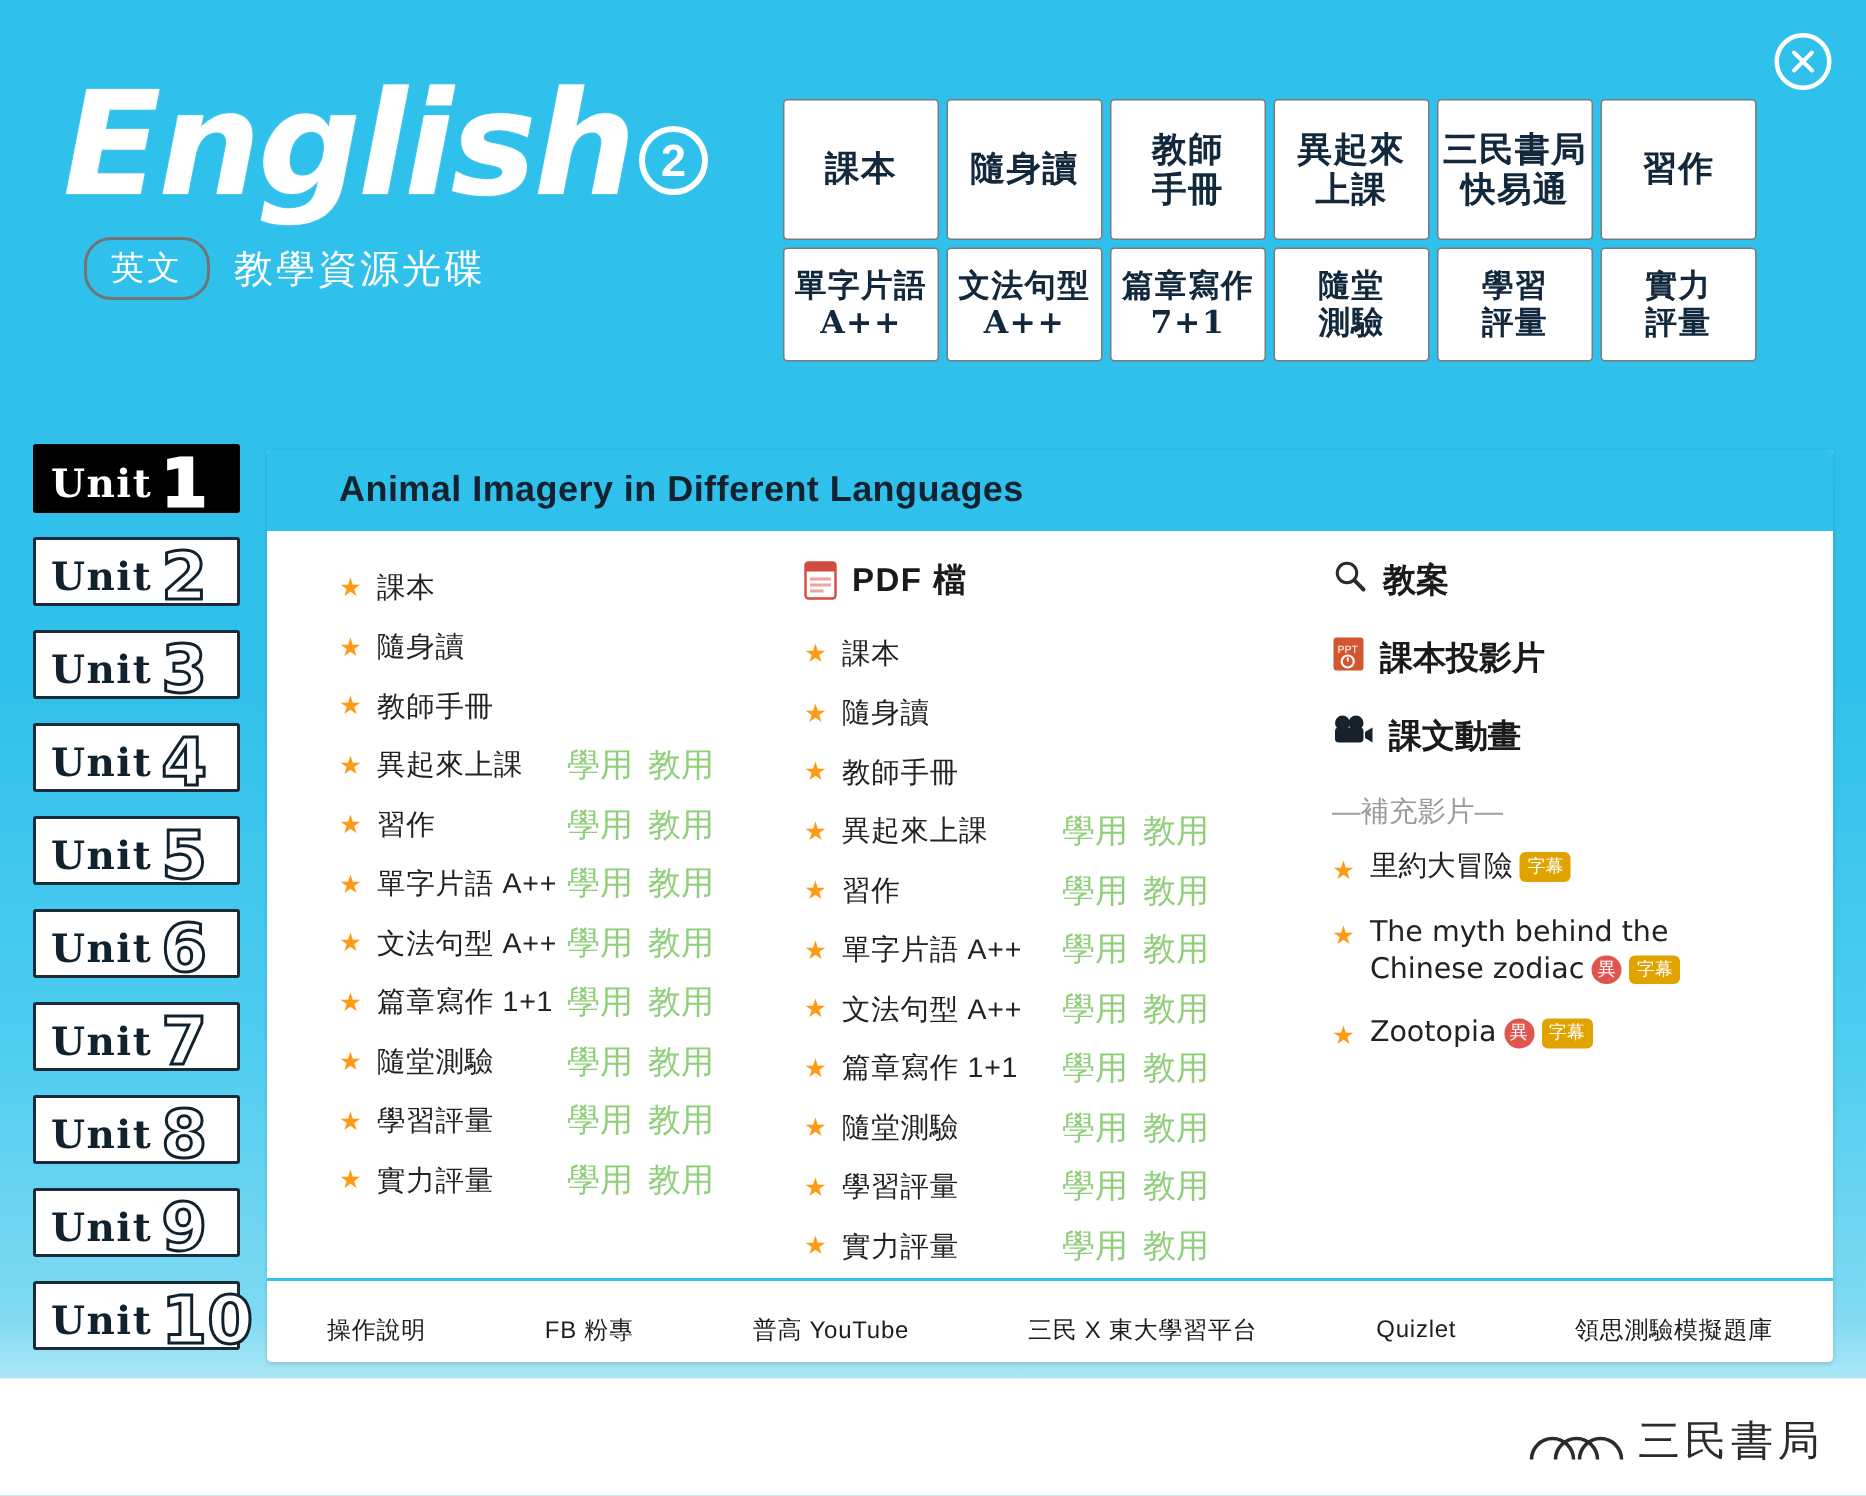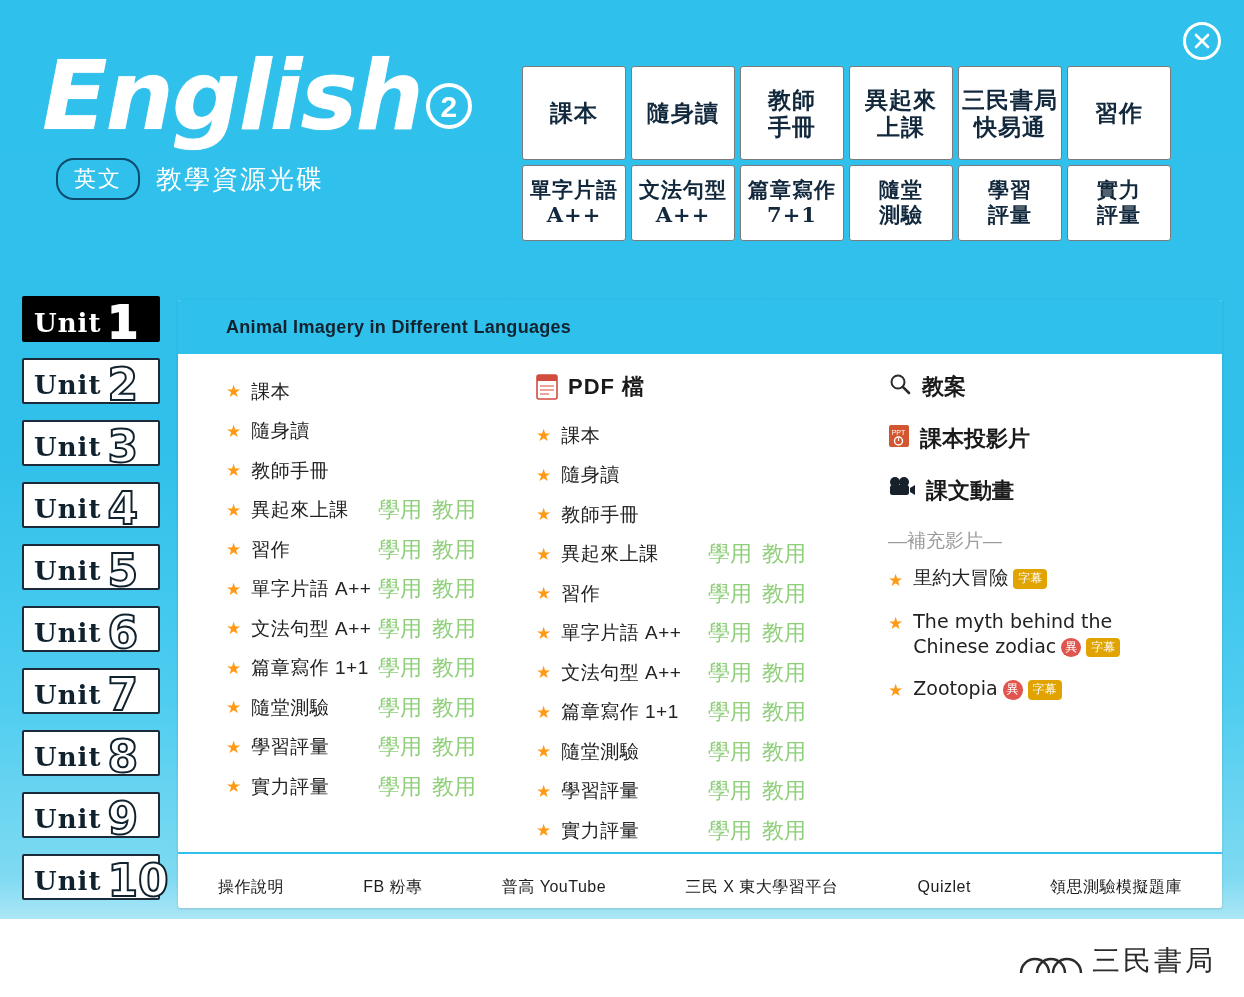--- a/index.html
+++ b/index.html
@@ -40,21 +40,21 @@
   }
   .logo-num {
     display:inline-block; width:46px; height:46px; border-radius:50%;
     border:4px solid #ffffff; color:#ffffff;
     font-size:30px; font-weight:bold; line-height:40px; text-align:center;
     vertical-align:12px; margin-left:4px;
     font-style:normal; font-family:"Liberation Sans", sans-serif;
   }
   .subtitle-row { margin-top:14px; display:flex; align-items:center; gap:16px; padding-left:14px;}
   .subject-pill {
-    border:2px solid #0c4a6e; border-radius:18px; color:#ffffff;
+    border:2px solid #737373; border-radius:18px; color:#ffffff;
     font-size:22px; padding:4px 16px; letter-spacing:2px;
   }
   .subtitle-text { color:#ffffff; font-size:26px; letter-spacing:2px; }
   
   .topgrid {
     position:absolute; left:522px; top:66px;
     display:grid; grid-template-columns:repeat(6, 104px);
     gap:5px;
   }
   .topgrid .cell {
@@ -99,21 +99,21 @@
     position:absolute; left:178px; top:300px; width:1044px; height:608px;
     background:#ffffff; border-radius:3px;
     box-shadow:0 1px 3px rgba(0,0,0,.15);
     overflow:hidden;
   }
   .panel-head {
     height:54px; background:#2fc0ec; display:flex; align-items:center;
     padding-left:48px;
   }
   .panel-head .title {
-    color:#13222e; font-size:18px; font-weight:bold;
+    color:#13222e; font-size:24px; font-weight:bold;
     font-family:"Liberation Sans", sans-serif; letter-spacing:.3px;text-align:center;
   }
   .panel-body {
     display:flex; padding:18px 0 0 0; height:498px;
   }
   .col { padding:0 10px; }
   .col1 { width:330px; padding-left:48px; }
   .col2 { width:330px; padding-left:28px; }
   .col3 { width:360px; padding-left:50px; }
   .col-head {

